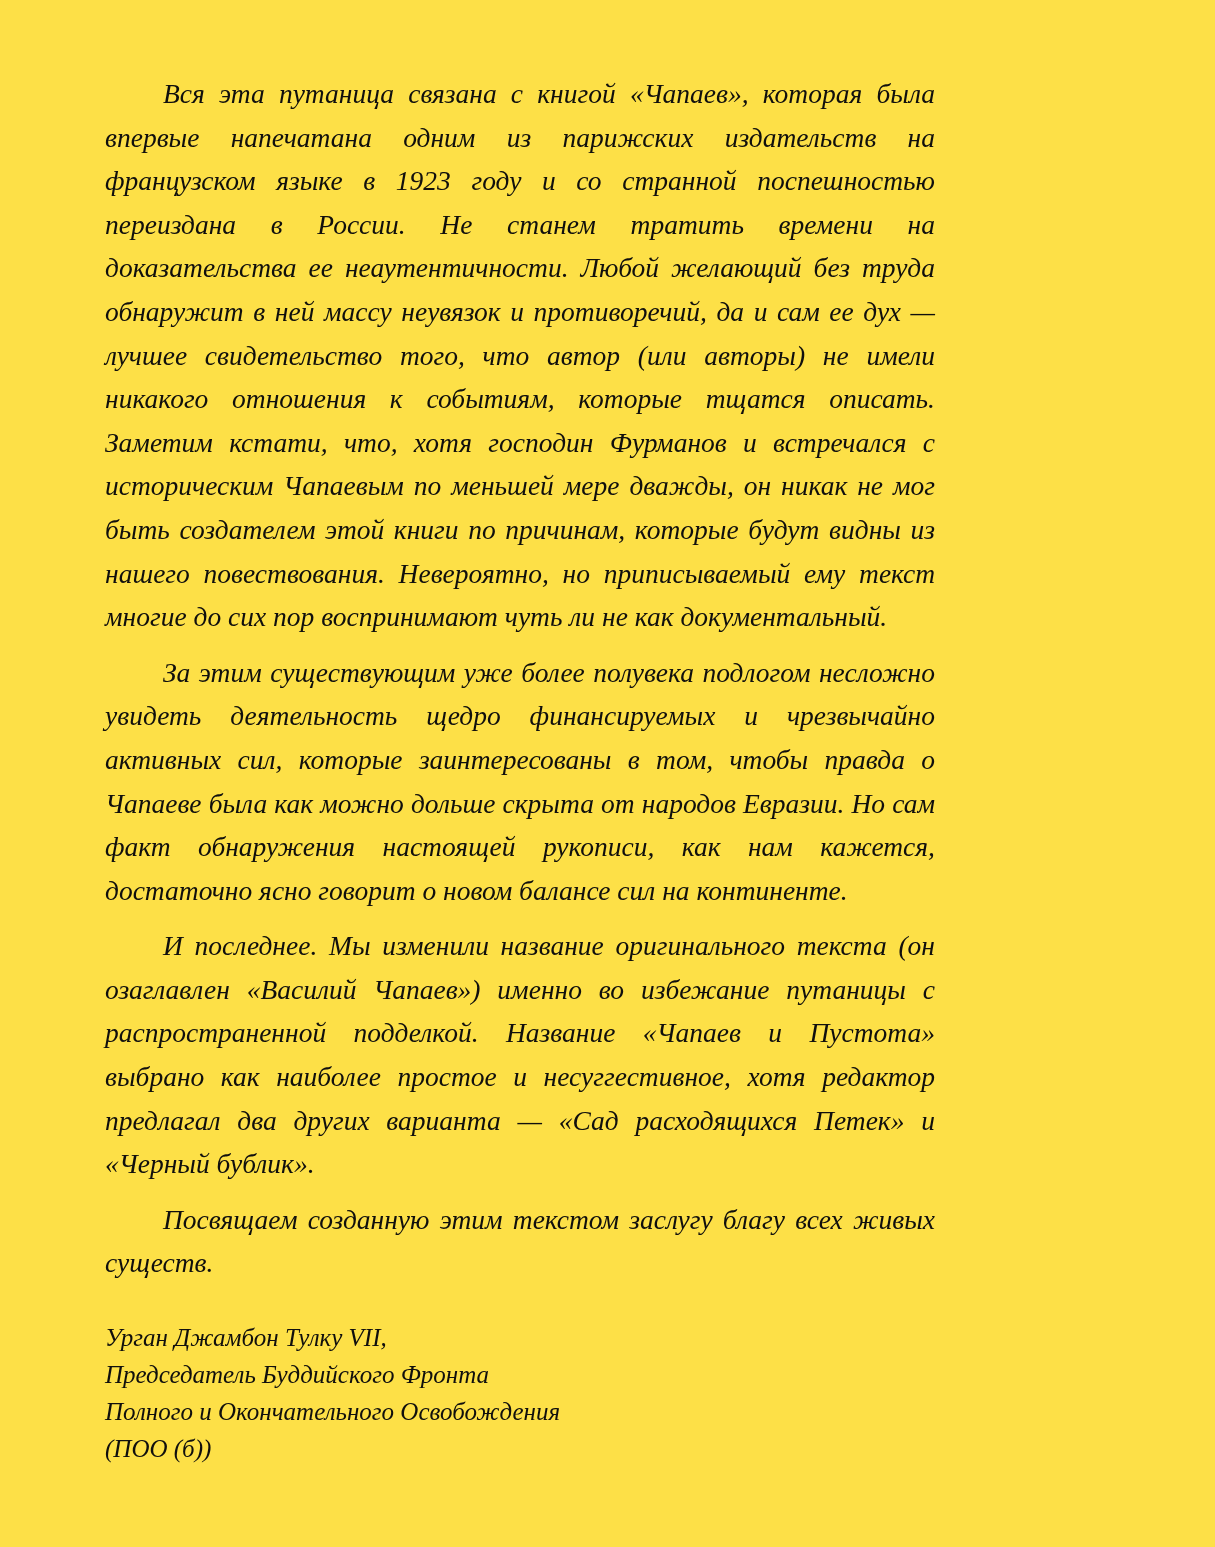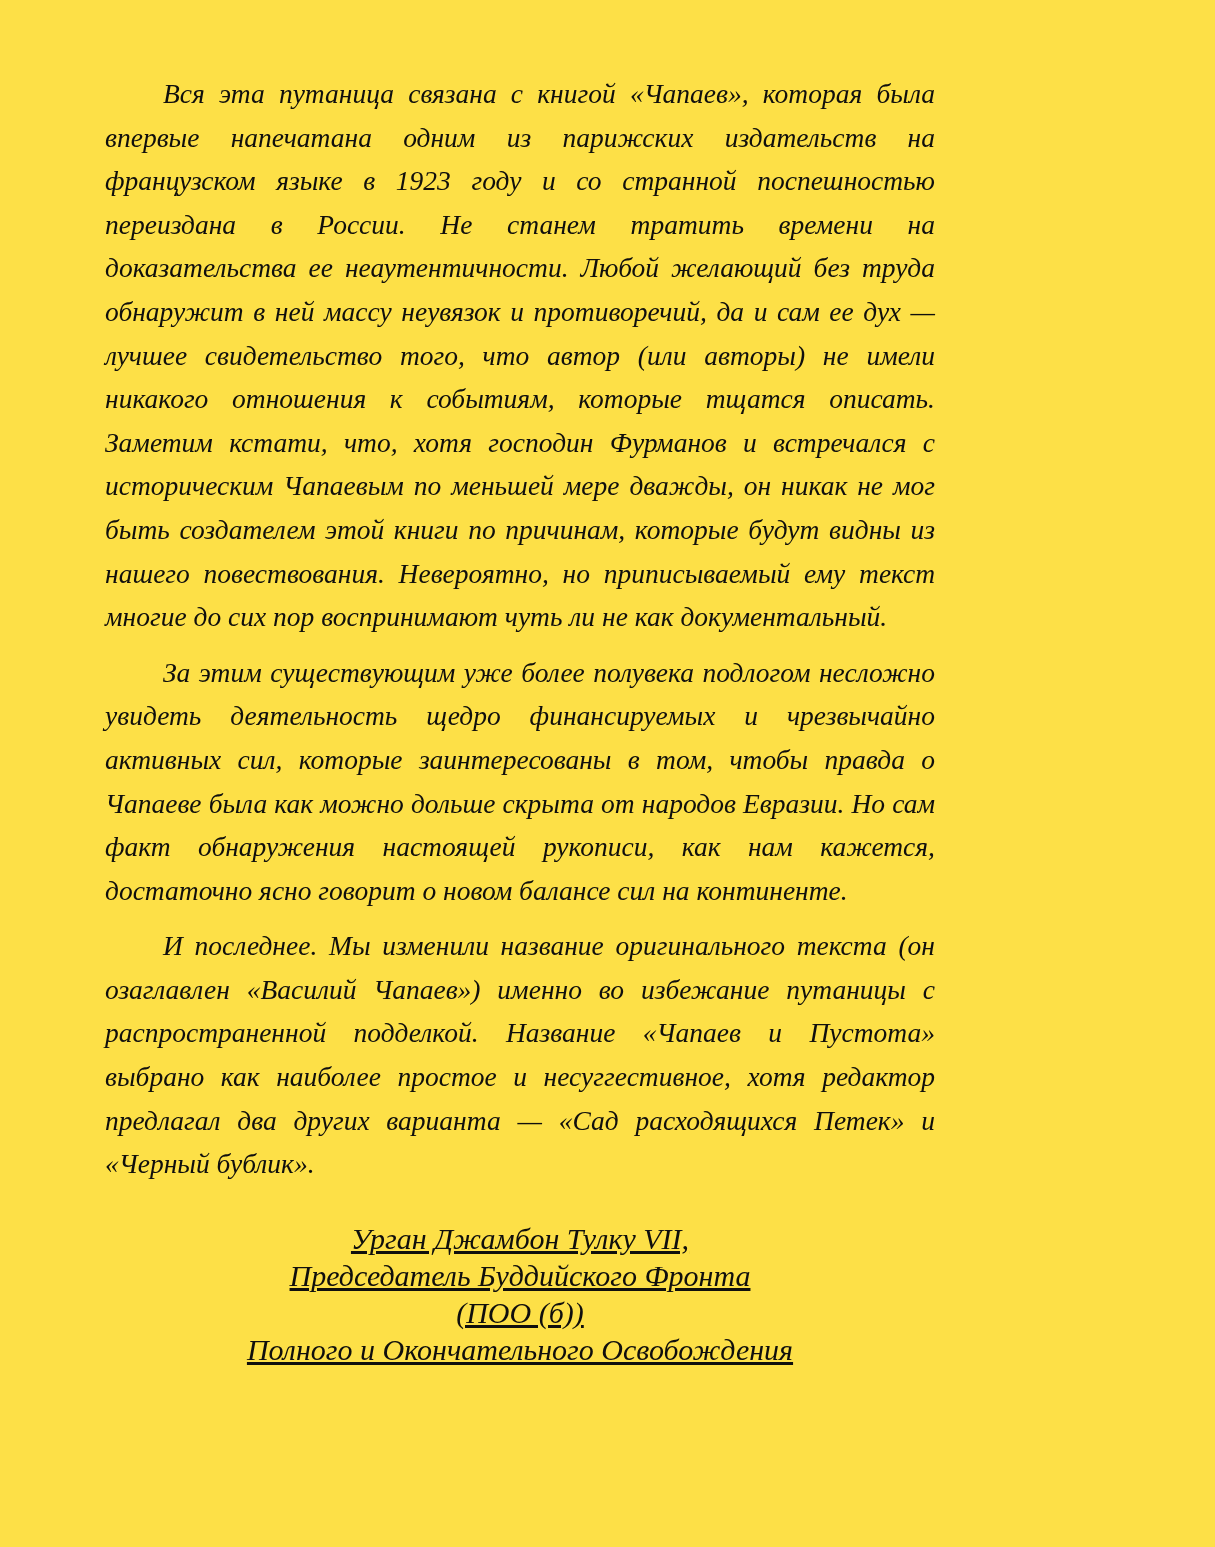--- a/index.html
+++ b/index.html
@@ -33,39 +33,39 @@
     -webkit-hyphens: manual;
     hyphens: manual;
   }
   p.para + p.para {
     margin-top: 12px;
   }
   .signature {
     margin-top: 34px;
     font-family: "Liberation Serif", "DejaVu Serif", serif;
     font-style: italic;
-    font-size: 30px;
+    font-size: 25px;
     line-height: 37px;
     color: #100f0d;
-    text-align: center;
-    text-decoration: underline;
+    text-align: left;
   }
   .signature div {
     white-space: nowrap;
   }
 </style>
 </head>
 <body>
 
 <div class="page">
   <div class="text-block">
     <p class="para">Вся эта путаница связана с книгой «Чапаев», которая была впервые напечатана одним из парижских издательств на французском языке в 1923 году и со странной поспешностью переиздана в России. Не станем тратить времени на доказательства ее неаутентичности. Любой желающий без труда обнаружит в ней массу неувязок и противоречий, да и сам ее дух — лучшее свидетельство того, что автор (или авторы) не имели никакого отношения к событиям, которые тщатся описать. Заметим кстати, что, хотя господин Фурманов и встречался с историческим Чапаевым по меньшей мере дважды, он никак не мог быть создателем этой книги по причинам, которые будут видны из нашего повествования. Невероятно, но приписываемый ему текст многие до сих пор воспринимают чуть ли не как документальный.</p>
     <p class="para">За этим существующим уже более полувека подлогом несложно увидеть деятельность щедро финансируемых и чрезвычайно активных сил, которые заинтересованы в том, чтобы правда о Чапаеве была как можно дольше скрыта от народов Евразии. Но сам факт обнаружения настоящей рукописи, как нам кажется, достаточно ясно говорит о новом балансе сил на континенте.</p>
     <p class="para">И последнее. Мы изменили название оригинального текста (он озаглавлен «Василий Чапаев») именно во избежание путаницы с распространенной подделкой. Название «Чапаев и Пустота» выбрано как наиболее простое и несуггестивное, хотя редактор предлагал два других варианта — «Сад расходящихся Петек» и «Черный бублик».</p>
+    <p class="para">Посвящаем созданную этим текстом заслугу благу всех живых существ.</p>
 
     <div class="signature">
       <div>Урган Джамбон Тулку VII,</div>
       <div>Председатель Буддийского Фронта</div>
+      <div>Полного и Окончательного Освобождения</div>
       <div>(ПОО (б))</div>
-      <div>Полного и Окончательного Освобождения</div>
     </div>
   </div>
 </div>
 
 </body></html>

